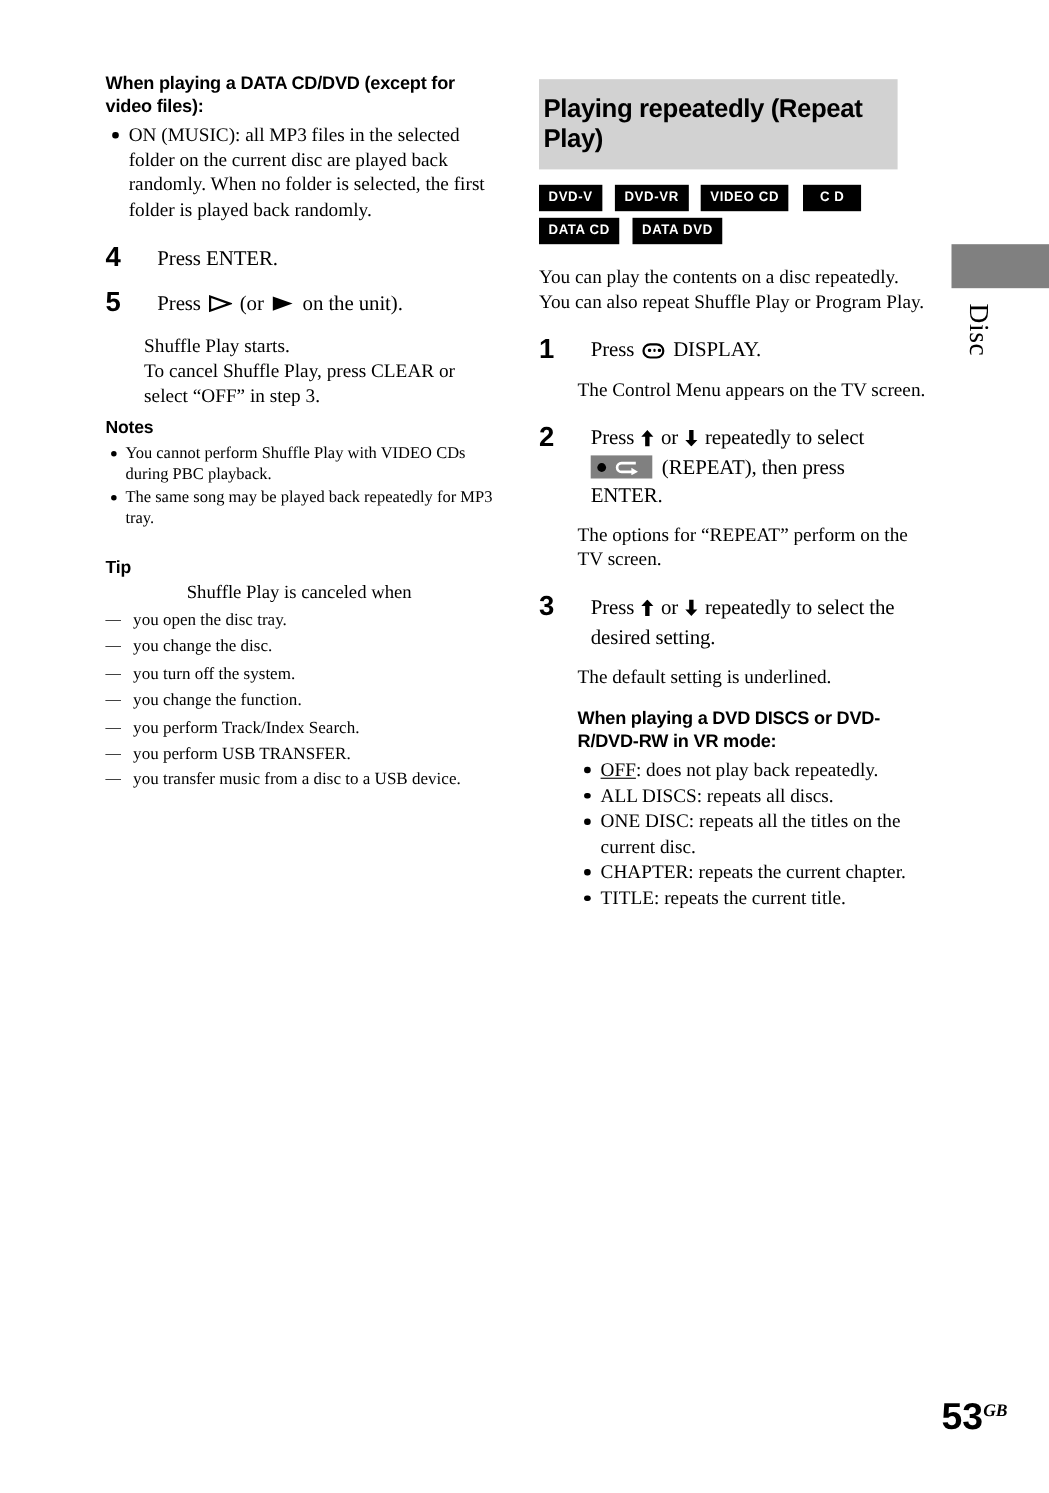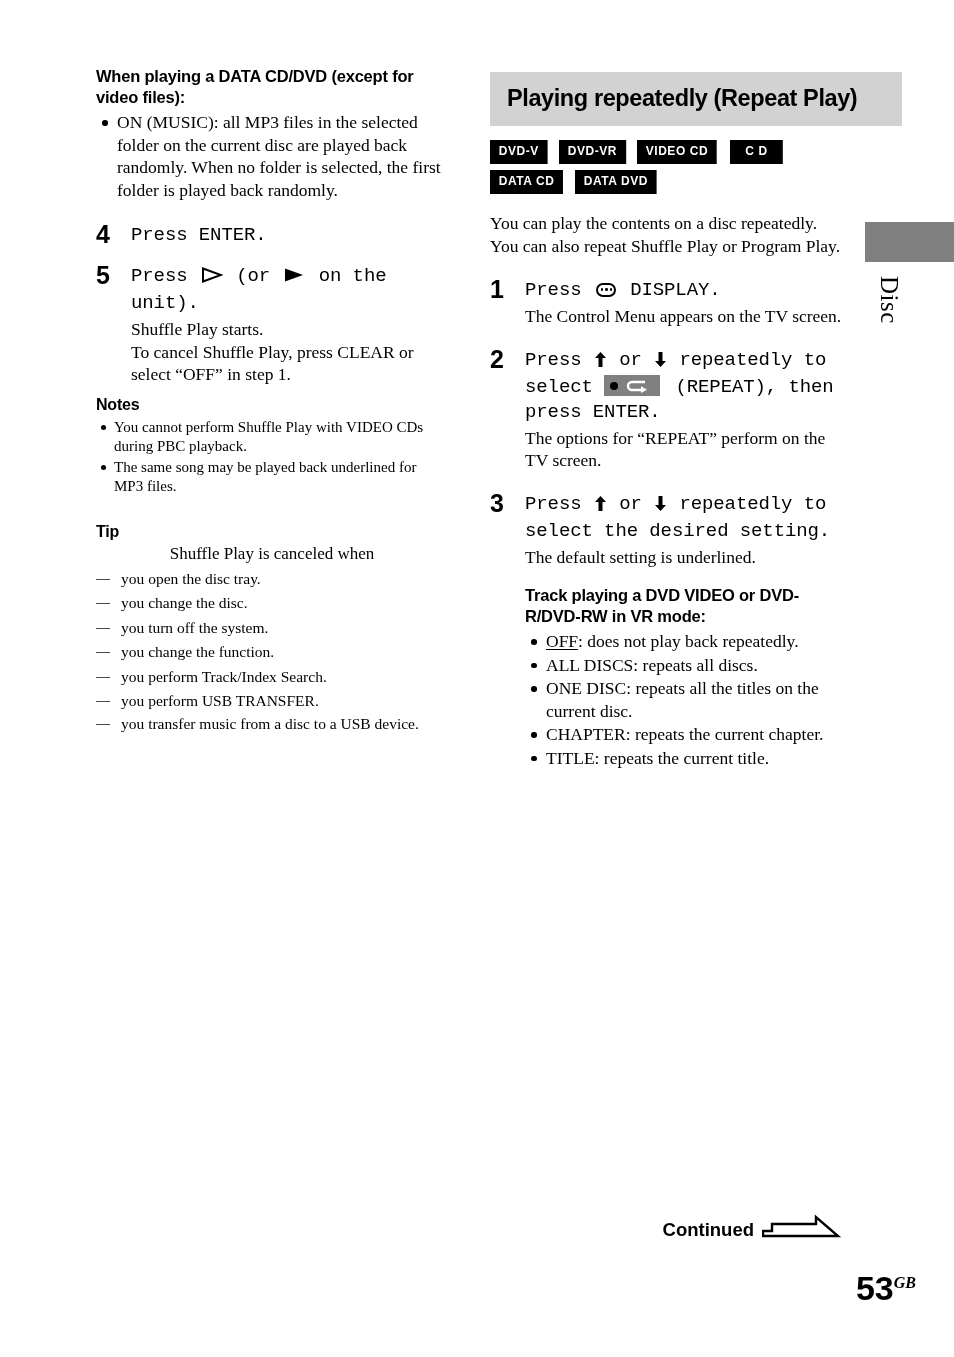--- a/index.html
+++ b/index.html
@@ -81,39 +81,39 @@
   .step { position:relative; padding-left:35px; margin-top:18px; }
   .step .num {
     position:absolute;
     left:0; top:-4px;
     font-family:"Liberation Sans", sans-serif;
     font-weight:bold;
     font-size:25px;
     line-height:30px;
   }
   .step .head {
-    font-family:Liberation Mono, monospace;
+    font-family:Liberation Serif, serif;
     font-size:19px;
     line-height:25px;
     letter-spacing:-0.1px;
-    margin:0;
+    margin:12px;
   }
   .step .desc {
     font-family:"Liberation Serif", serif;
     font-size:17.5px;
     line-height:22.5px;
     margin:2px 0 0 0;
   }
 
   
   .title-bar {
     background:#d2d2d2;
-    padding:12px 14px 14px 17px;
+    padding:12px 14px 14px 4px;
     box-sizing:border-box;
-    width:412px;
+    width:326px;
   }
   .title-bar h1 {
     margin:0;
     font-family:"Liberation Sans", sans-serif;
     font-weight:bold;
     font-size:23.5px;
     line-height:28px;
     letter-spacing:-0.4px;
   }
 
@@ -255,28 +255,28 @@
         </span>
         <span>(or</span>
         <span class="tri-solid">
           <svg width="22" height="16" viewBox="0 0 22 16">
               <polygon points="2,1.5 20,8 2,14.5" fill="#000"></polygon>
             </svg>
         </span>
         <span>on the unit).</span>
       </p>
       <p class="desc" style="white-space:pre-line;">Shuffle Play starts.
-To cancel Shuffle Play, press CLEAR or select “OFF” in step 1.</p>
+To cancel Shuffle Play, press CLEAR or select “OFF” in step 3.</p>
     </div>
 
     <div style="margin-top:8px;">
       <div class="sub-head" style="font-size:16px;">Notes</div>
       <ul class="bullets small">
         <li>You cannot perform Shuffle Play with VIDEO CDs during PBC playback.</li>
-        <li>The same song may be played back underlined for MP3 files.</li>
+        <li>The same song may be played back repeatedly for MP3 tray.</li>
       </ul>
     </div>
 
     <div style="margin-top:24px;">
       <div class="sub-head" style="font-size:16px;margin-bottom:1px;">Tip</div>
       <p class="body-text" style="font-size:17px;line-height:21px;margin-bottom:3px;text-align:center;">Shuffle Play is canceled when</p>
       <ul class="dashes">
         <li>you open the disc tray.</li>
         <li>you change the disc.</li>
         <li>you turn off the system.</li>
@@ -356,21 +356,21 @@
         <span>or</span>
         <span class="arrow-ud">
           <svg width="13" height="15" viewBox="0 0 13 15">
               <polygon points="6.5,15 12,9 8.5,9 8.5,0 4.5,0 4.5,9 1,9" fill="#000"></polygon>
             </svg>
         </span>
         <span>repeatedly to select the desired setting.</span>
       </p>
       <p class="desc">The default setting is underlined.</p>
 
-      <div class="sub-head" style="margin-top:17px;">Track playing a DVD VIDEO or DVD-R/DVD-RW in VR mode:</div>
+      <div class="sub-head" style="margin-top:17px;">When playing a DVD DISCS or DVD-R/DVD-RW in VR mode:</div>
 
       <ul class="bullets">
         <li>
           <u class="default-opt">OFF</u><span>: does not play back repeatedly.</span>
         </li>
         <li>
           <span>ALL DISCS</span><span>: repeats all discs.</span>
         </li>
         <li>
           <span>ONE DISC</span><span>: repeats all the titles on the current disc.</span>
@@ -383,26 +383,18 @@
         </li>
       </ul>
     </div>
   </div>
 
   <div class="side-tab">
     <div class="swatch"></div>
     <div class="label">Disc</div>
   </div>
 
-  <div class="footer-cont">
-    <span>Continued</span>
-    <span>
-      <svg width="80" height="26" viewBox="0 0 80 26">
-        <polygon points="1,17 1,22 76,22 54,3 54,10 10,10 10,17" fill="#fff" stroke="#000" stroke-width="2.4" stroke-linejoin="miter"></polygon>
-      </svg>
-    </span>
-  </div>
 
   <div class="page-num">
     <span>53</span><sup>GB</sup>
   </div>
 
 </div>
 
 </body></html>

